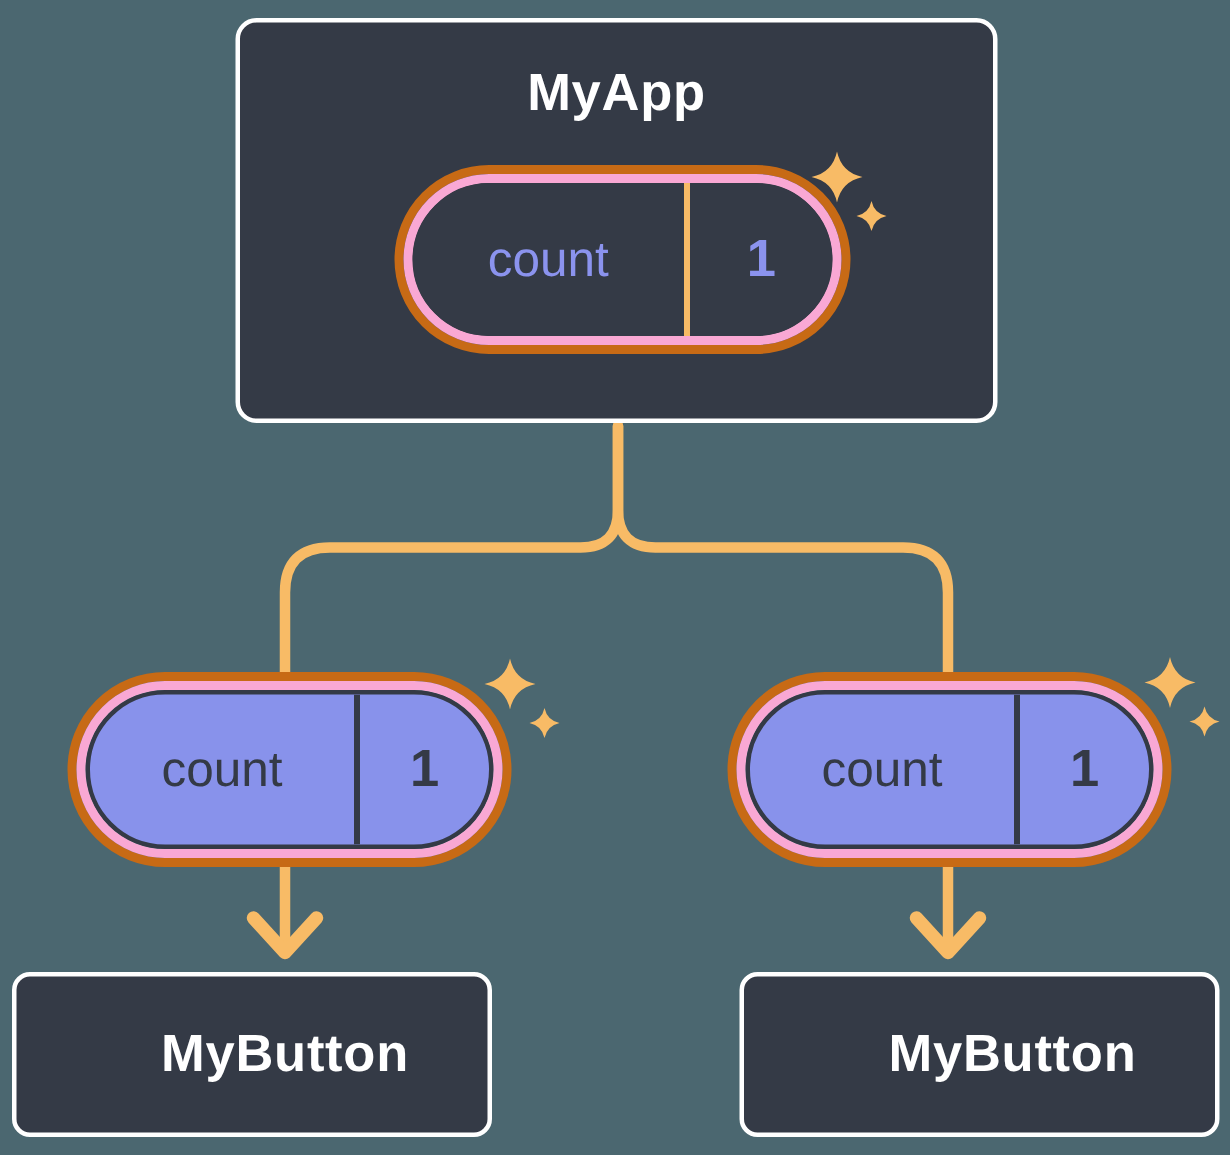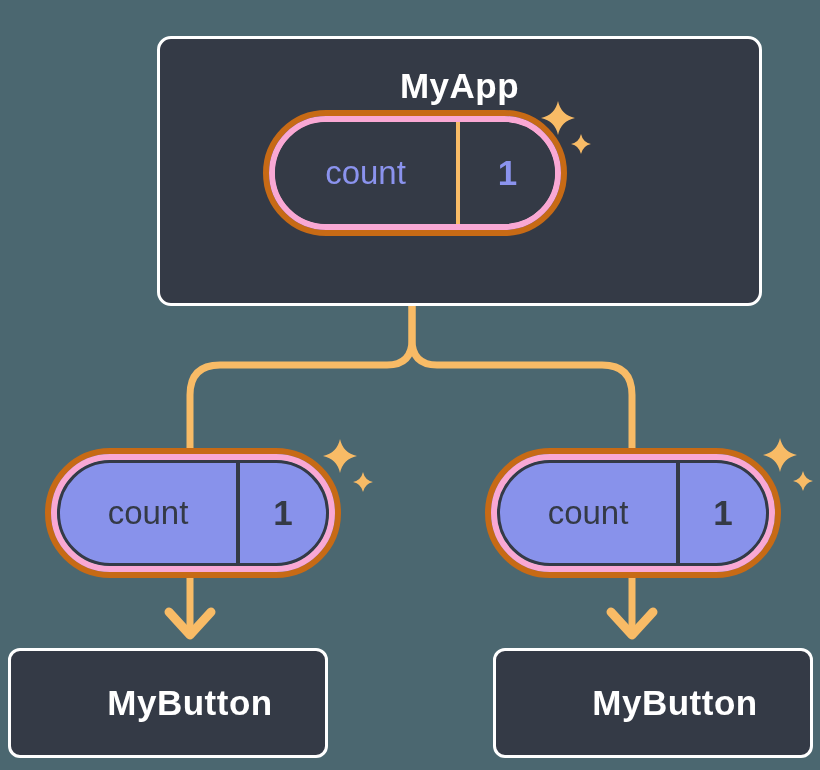--- a/index.html
+++ b/index.html
@@ -36,21 +36,21 @@
     color: #FFFFFF;
   }
   .node-title {
     font-size: 35px;
     font-weight: 700;
     color: #FFFFFF;
     text-align: center;
     letter-spacing: 0.5px;
   }
 
-  .app-node { left: 157px; top: 12px; width: 605px; height: 270px; margin-top: 24px; }
+  .app-node { left: 157px; top: 12px; width: 508px; height: 270px; }
   .app-node .node-title { margin-top: 27px; }
 
   .button-node {
     display: flex;
     align-items: center;
     justify-content: center;
     width: 320px; height: 110px;
     border-radius: 12px;
     padding-left: 44px;
   }

